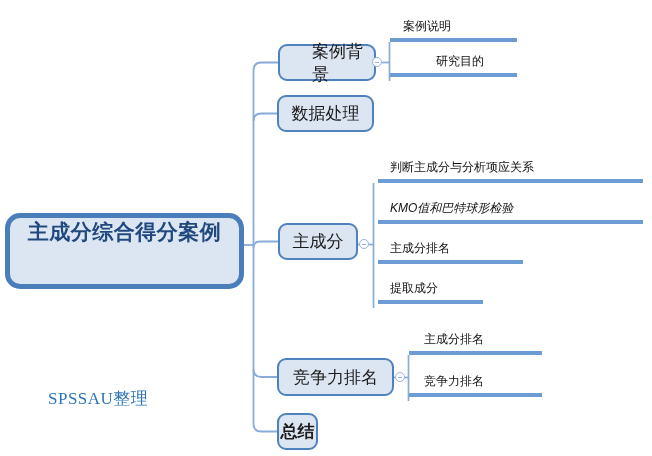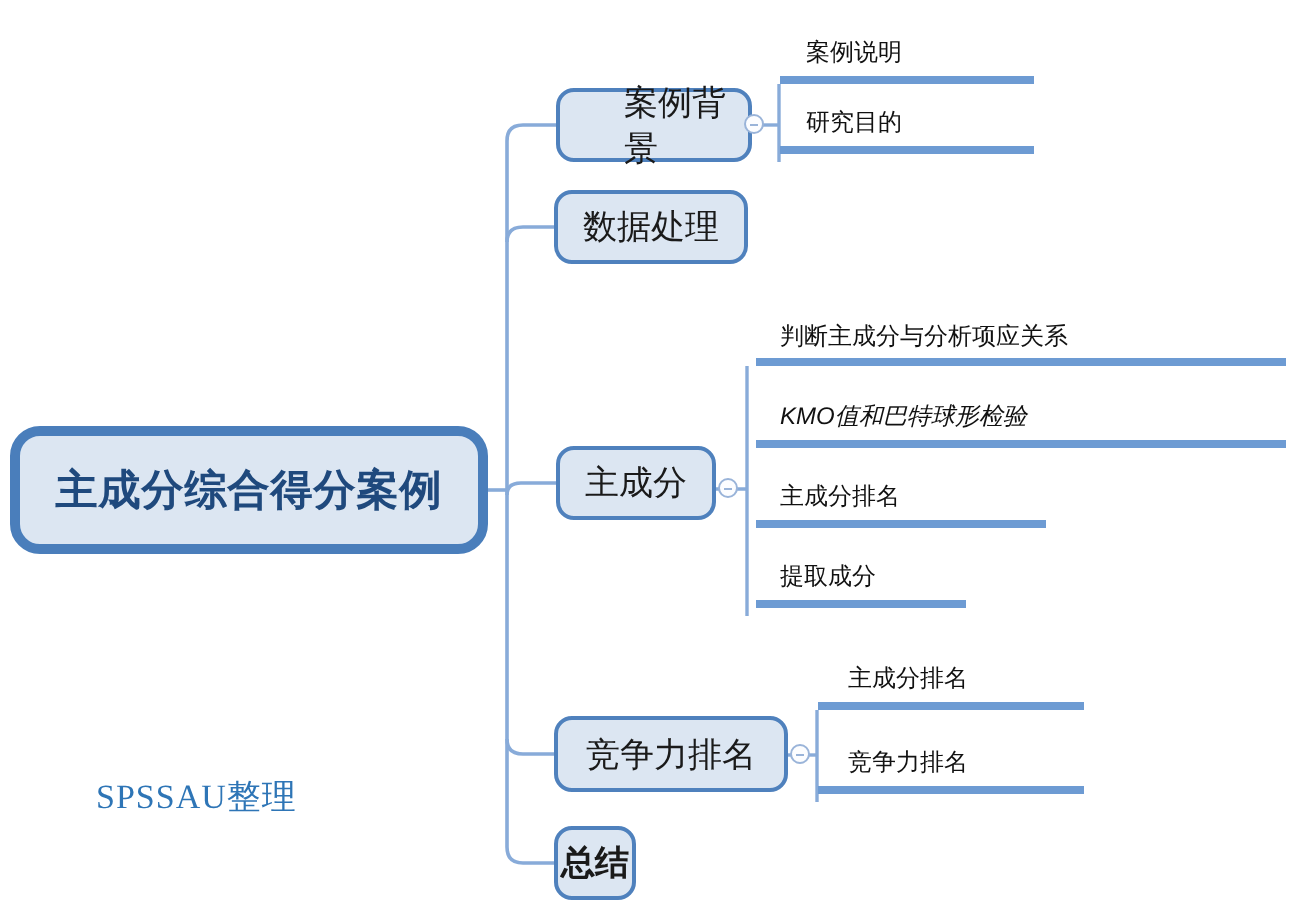--- a/index.html
+++ b/index.html
@@ -16,25 +16,25 @@
   .canvas{
     position:relative;width:652px;height:456px;background:#ffffff;
     overflow:hidden;
   }
   svg.lines{position:absolute;left:0;top:0;width:652px;height:456px;}
   svg.lines path, svg.lines line{fill:none;stroke:var(--connector);}
   .tree-line{stroke-width:1.8px;}
   .bracket-line{stroke-width:1.7px;}
 
   .root-node{
-    position:absolute;left:5px;top:213px;width:239px;height:64px;
+    position:absolute;left:5px;top:213px;width:239px;height:76px;
     background:var(--node-fill);
     border:5px solid var(--root-border);
     border-radius:15px;
-    display:flex;align-items:center;justify-content:center;
+    display:flex;justify-content:center;
     font-size:21px;font-weight:bold;color:var(--root-text);
     letter-spacing:0.5px;cursor:default;
   }
   .branch-node{
     position:absolute;height:37px;
     background:var(--node-fill);
     border:2px solid var(--node-border);
     border-radius:9px;
     display:flex;align-items:center;justify-content:center;
     font-size:17px;color:#1a1a1a;cursor:default;
@@ -46,22 +46,22 @@
   .b4{left:277px;top:413px;width:41px;font-weight:bold;}
 
   .subtopic{
     position:absolute;height:27px;
     border-bottom:4px solid var(--underline);
     display:flex;align-items:flex-end;
     font-size:12px;color:#111;line-height:24px;
     white-space:nowrap;cursor:default;
   }
   .a1{left:390px;top:15px;width:127px;padding-left:13px;}
-  .a2{left:390px;top:50px;width:127px;padding-left:13px;}
-  .p1{left:378px;top:156px;width:265px;padding-left:12px;align-items:center;}
+  .a2{left:390px;top:50px;width:127px;padding-left:13px;justify-content:center;}
+  .p1{left:378px;top:156px;width:265px;padding-left:12px;}
   .p2{left:378px;top:197px;width:265px;padding-left:12px;font-style:italic;}
   .p3{left:378px;top:237px;width:145px;padding-left:12px;}
   .p4{left:378px;top:277px;width:105px;padding-left:12px;}
   .c1{left:409px;top:328px;width:133px;padding-left:15px;}
   .c2{left:409px;top:370px;width:133px;padding-left:15px;}
 
   .toggle{
     position:absolute;width:10px;height:10px;border-radius:50%;
     border:1px solid #9ab4d9;background:#fcfdff;cursor:pointer;
   }

